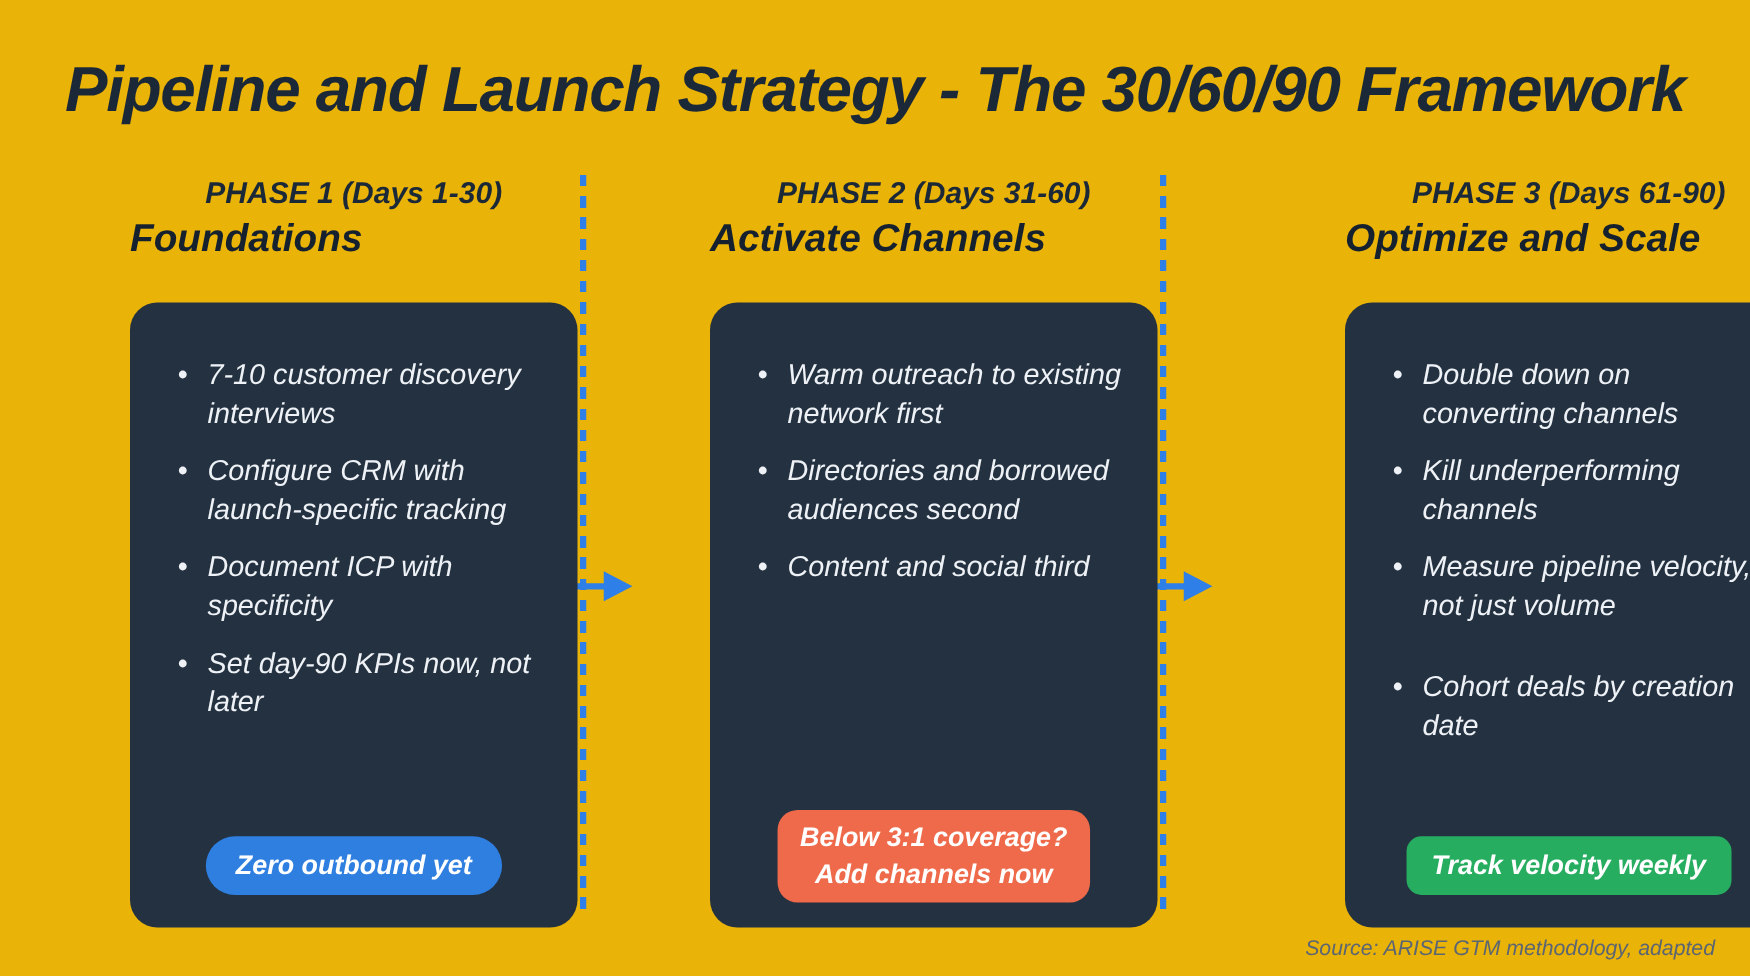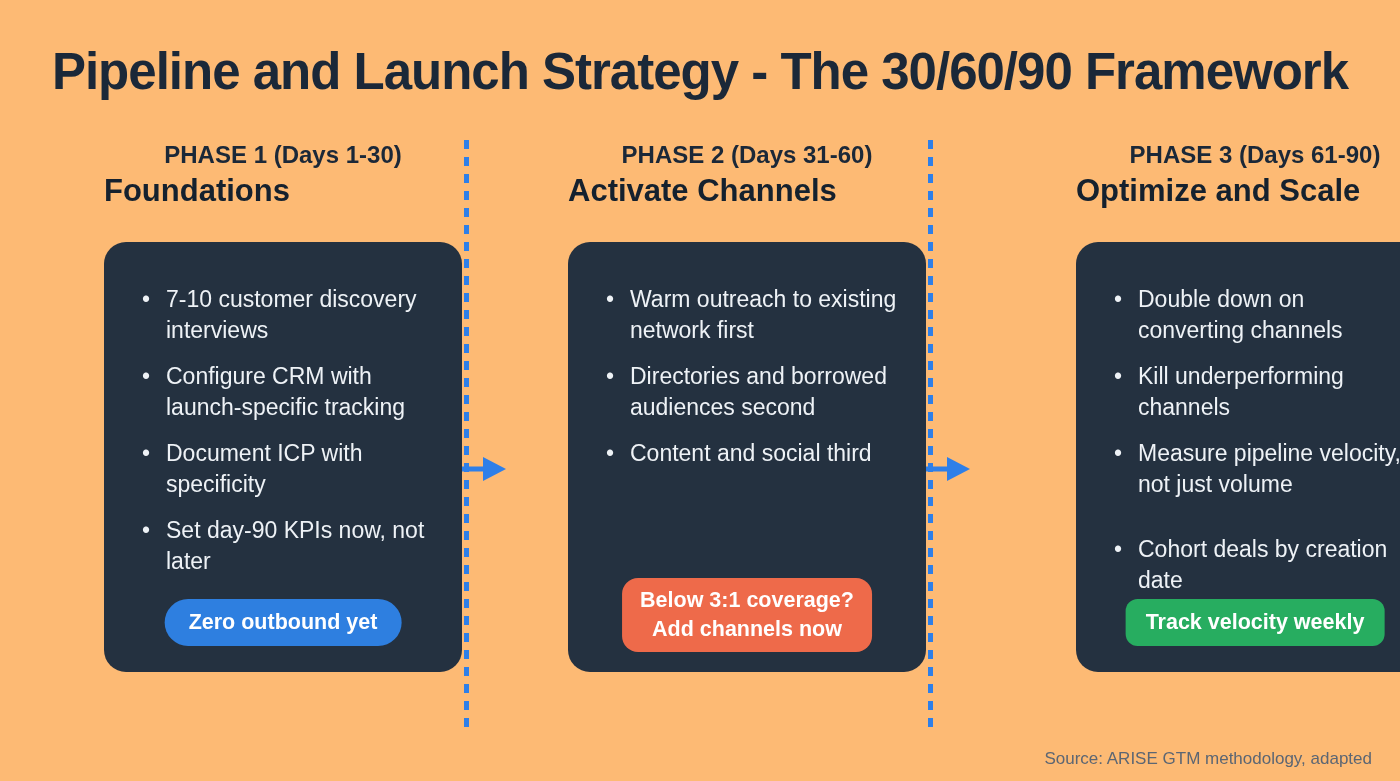--- a/index.html
+++ b/index.html
@@ -4,22 +4,23 @@
 <style>
   html, body {
     margin: 0;
     padding: 0;
     font-family: "Liberation Sans", sans-serif;
   }
   .canvas {
     position: relative;
     width: 1400px;
     height: 781px;
-    background: #fdba74;
+    background: #eab308;
     overflow: hidden;
+    font-style: italic;
   }
   .title {
     position: absolute;
     top: 42px;
     left: 0;
     right: 0;
     margin: 0;
     text-align: center;
     font-size: 51px;
     font-weight: bold;
@@ -44,21 +45,21 @@
   }
   .phase-name {
     font-size: 31px;
     font-weight: bold;
     color: #15212e;
     line-height: 38px;
     margin-top: 2px;
   }
   .card {
     margin-top: 32px;
-    height: 430px;
+    height: 500px;
     background: #243140;
     border-radius: 22px;
     padding: 42px 28px 30px 36px;
     box-sizing: border-box;
     position: relative;
   }
   .bullets {
     list-style: none;
     margin: 0;
     padding: 0;

